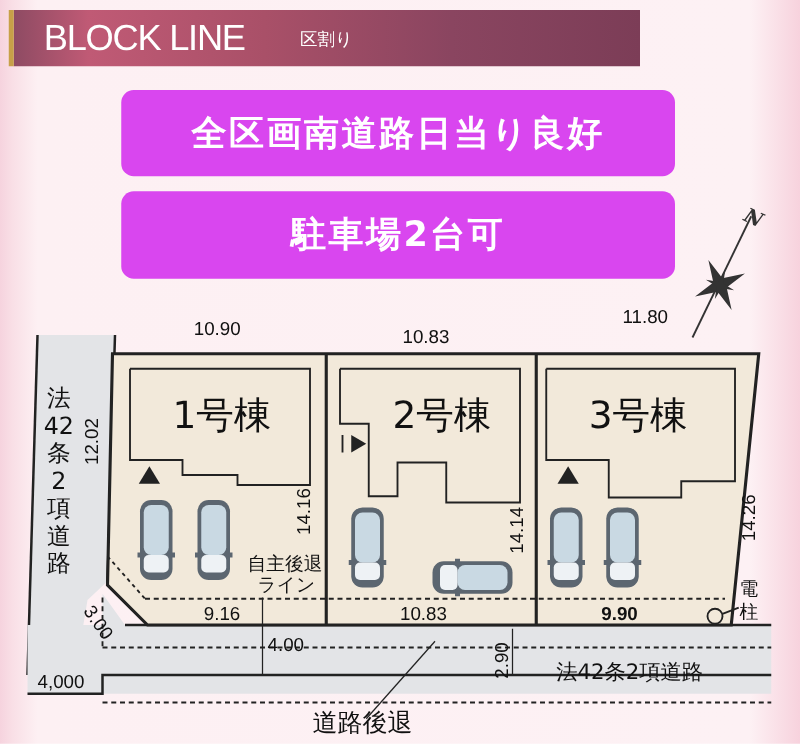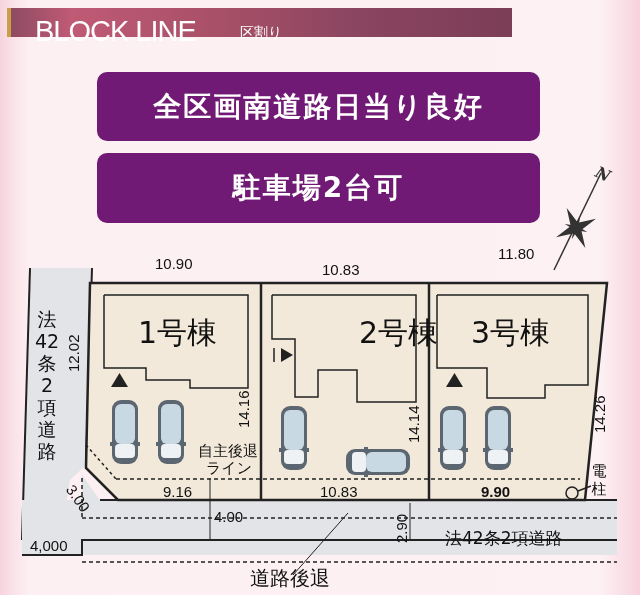--- a/index.html
+++ b/index.html
@@ -2,36 +2,36 @@
 <html><head>
 <meta charset="utf-8">
 <style>
   html, body { margin:0; padding:0; }
   body {
     width:640px; height:595px; overflow:hidden; position:relative;
     background: linear-gradient(90deg, #f6d3de 0px, #f9dfe6 10px, #fdf0f3 30px, #fdf1f4 600px, #f7d2dd 640px);
     font-family: "DejaVu Sans", sans-serif;
   }
   .header {
-    position:absolute; left:7px; top:8px; width:505px; height:29px;
+    position:absolute; left:7px; top:8px; width:505px; height:45px;
     background: linear-gradient(90deg, #8e4b63 0%, #c05a75 12%, #a95068 40%, #8a4560 70%, #7c3d57 100%);
     border-left:4px solid #c7a048;
     box-sizing:border-box;
     text-align:center;
   }
   .header-title {
     position:absolute; left:24px; top:7px; color:#fff;
     font-family:"Liberation Sans", sans-serif; font-size:29px; letter-spacing:-1px;
     line-height:32px;
   }
   .header-sub {
     position:absolute; left:229px; top:16px; color:#fff; font-size:14px; line-height:16px;
   }
   .pill {
-    position:absolute; left:97px; width:443px; background:#701a75; border-radius:10px;
+    position:absolute; left:97px; width:443px; background:#d946ef; border-radius:10px;
     color:#fff; font-weight:bold; text-align:center; letter-spacing:2px;
   }
   .pill1 { top:72px; height:69px; font-size:28px; line-height:69px; }
   .pill2 { top:153px; height:70px; font-size:28px; line-height:69px; }
   .map { position:absolute; left:0; top:0; width:640px; height:595px; }
   .lbl { position:absolute; color:#111; font-family:"Liberation Sans", sans-serif; font-size:15px; line-height:16px; white-space:nowrap; }
   .big { font-family:"DejaVu Sans", sans-serif; font-size:30px; line-height:34px; }
   .vert-r { transform:rotate(-90deg); transform-origin:left top; }
   .vstack { position:absolute; font-size:19px; line-height:22px; text-align:center; width:26px; color:#111; }
   .jp { font-family:"DejaVu Sans", sans-serif; }
@@ -106,21 +106,21 @@
     <polygon points="0,-12 2,-2 12,0 2,2 0,12 -2,2 -12,0 -2,-2" fill="#333" transform="rotate(20)"></polygon>
     <text x="18" y="-52" font-family="DejaVu Serif, serif" font-style="italic" font-weight="bold" font-size="16" fill="#333" transform="rotate(25 18 -52)">N</text>
   </g>
 </svg>
 
 <span class="lbl" style="left:155px;top:256px;">10.90</span>
 <span class="lbl" style="left:322px;top:262px;">10.83</span>
 <span class="lbl" style="left:498px;top:246px;">11.80</span>
 
 <span class="lbl big jp" style="left:138px;top:316px;">1号棟</span>
-<span class="lbl big jp" style="left:314px;top:316px;margin-left:45px;">2号棟</span>
+<span class="lbl big jp" style="left:314px;top:316px;">2号棟</span>
 <span class="lbl big jp" style="left:471px;top:316px;">3号棟</span>
 
 <span class="lbl vert-r" style="left:66px;top:372px;">12.02</span>
 <span class="lbl vert-r" style="left:236px;top:428px;">14.16</span>
 <span class="lbl vert-r" style="left:406px;top:443px;">14.14</span>
 <span class="lbl vert-r" style="left:592px;top:433px;">14.26</span>
 
 <span class="lbl" style="left:163px;top:484px;">9.16</span>
 <span class="lbl" style="left:320px;top:484px;">10.83</span>
 <span class="lbl" style="left:481px;top:484px;font-weight:bold;">9.90</span>

